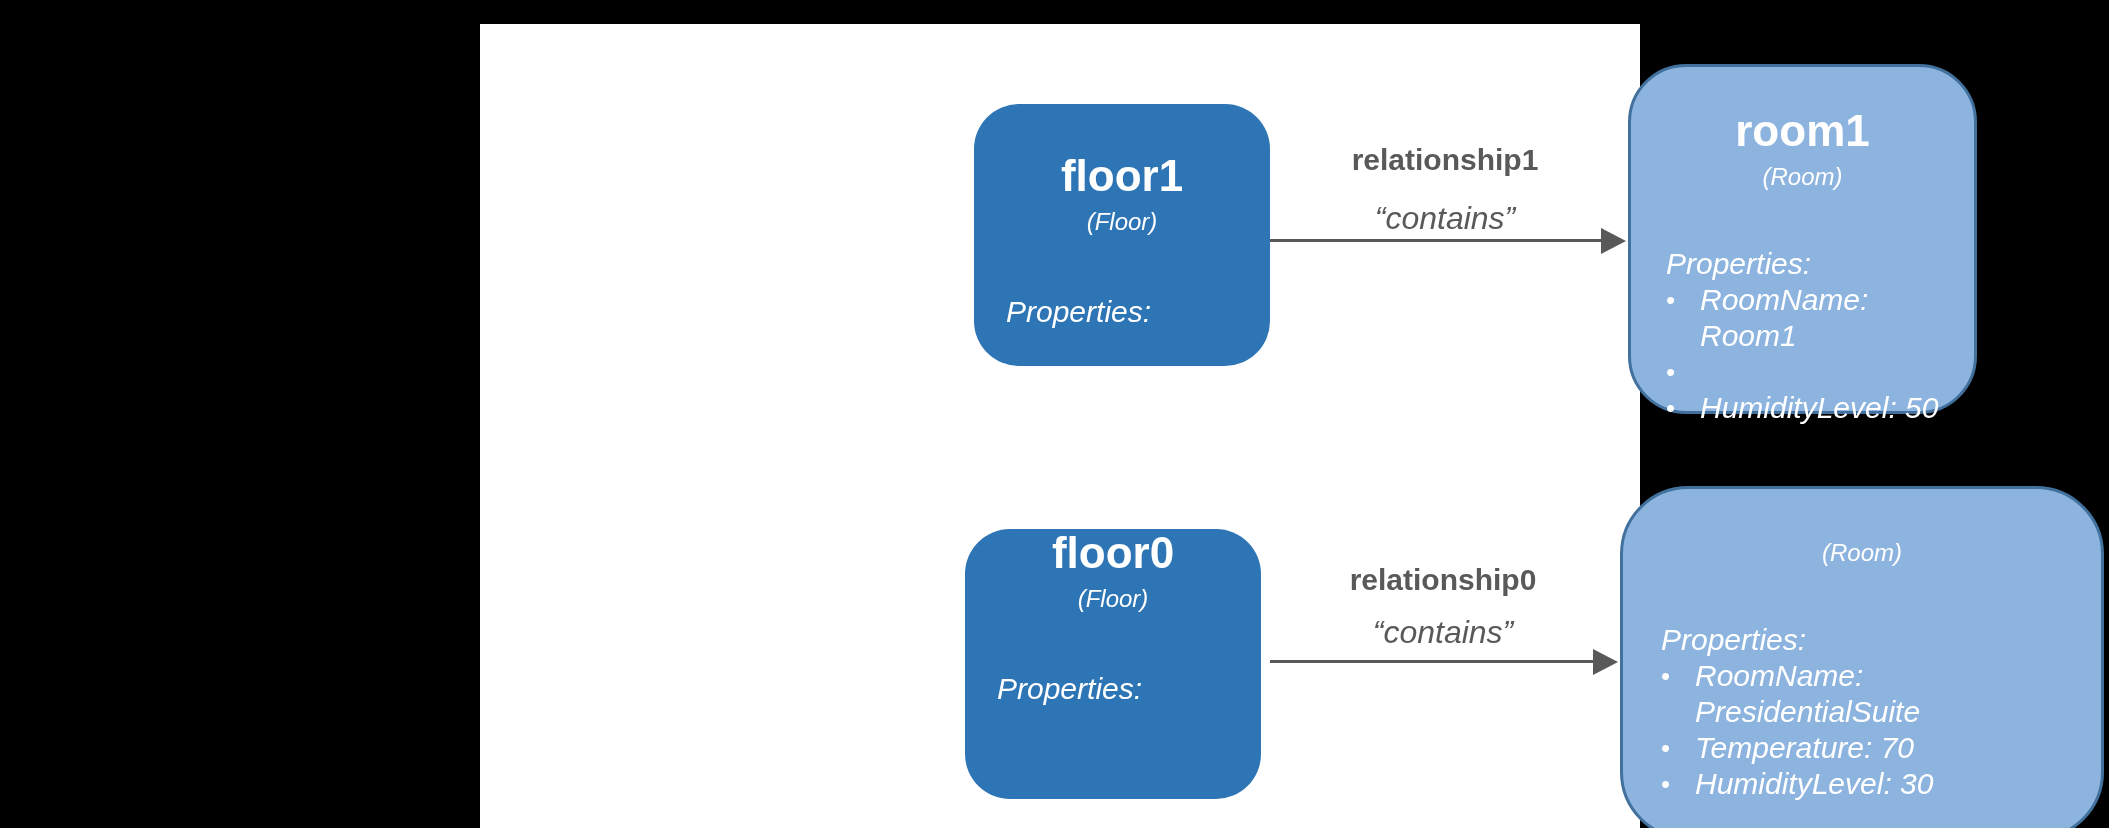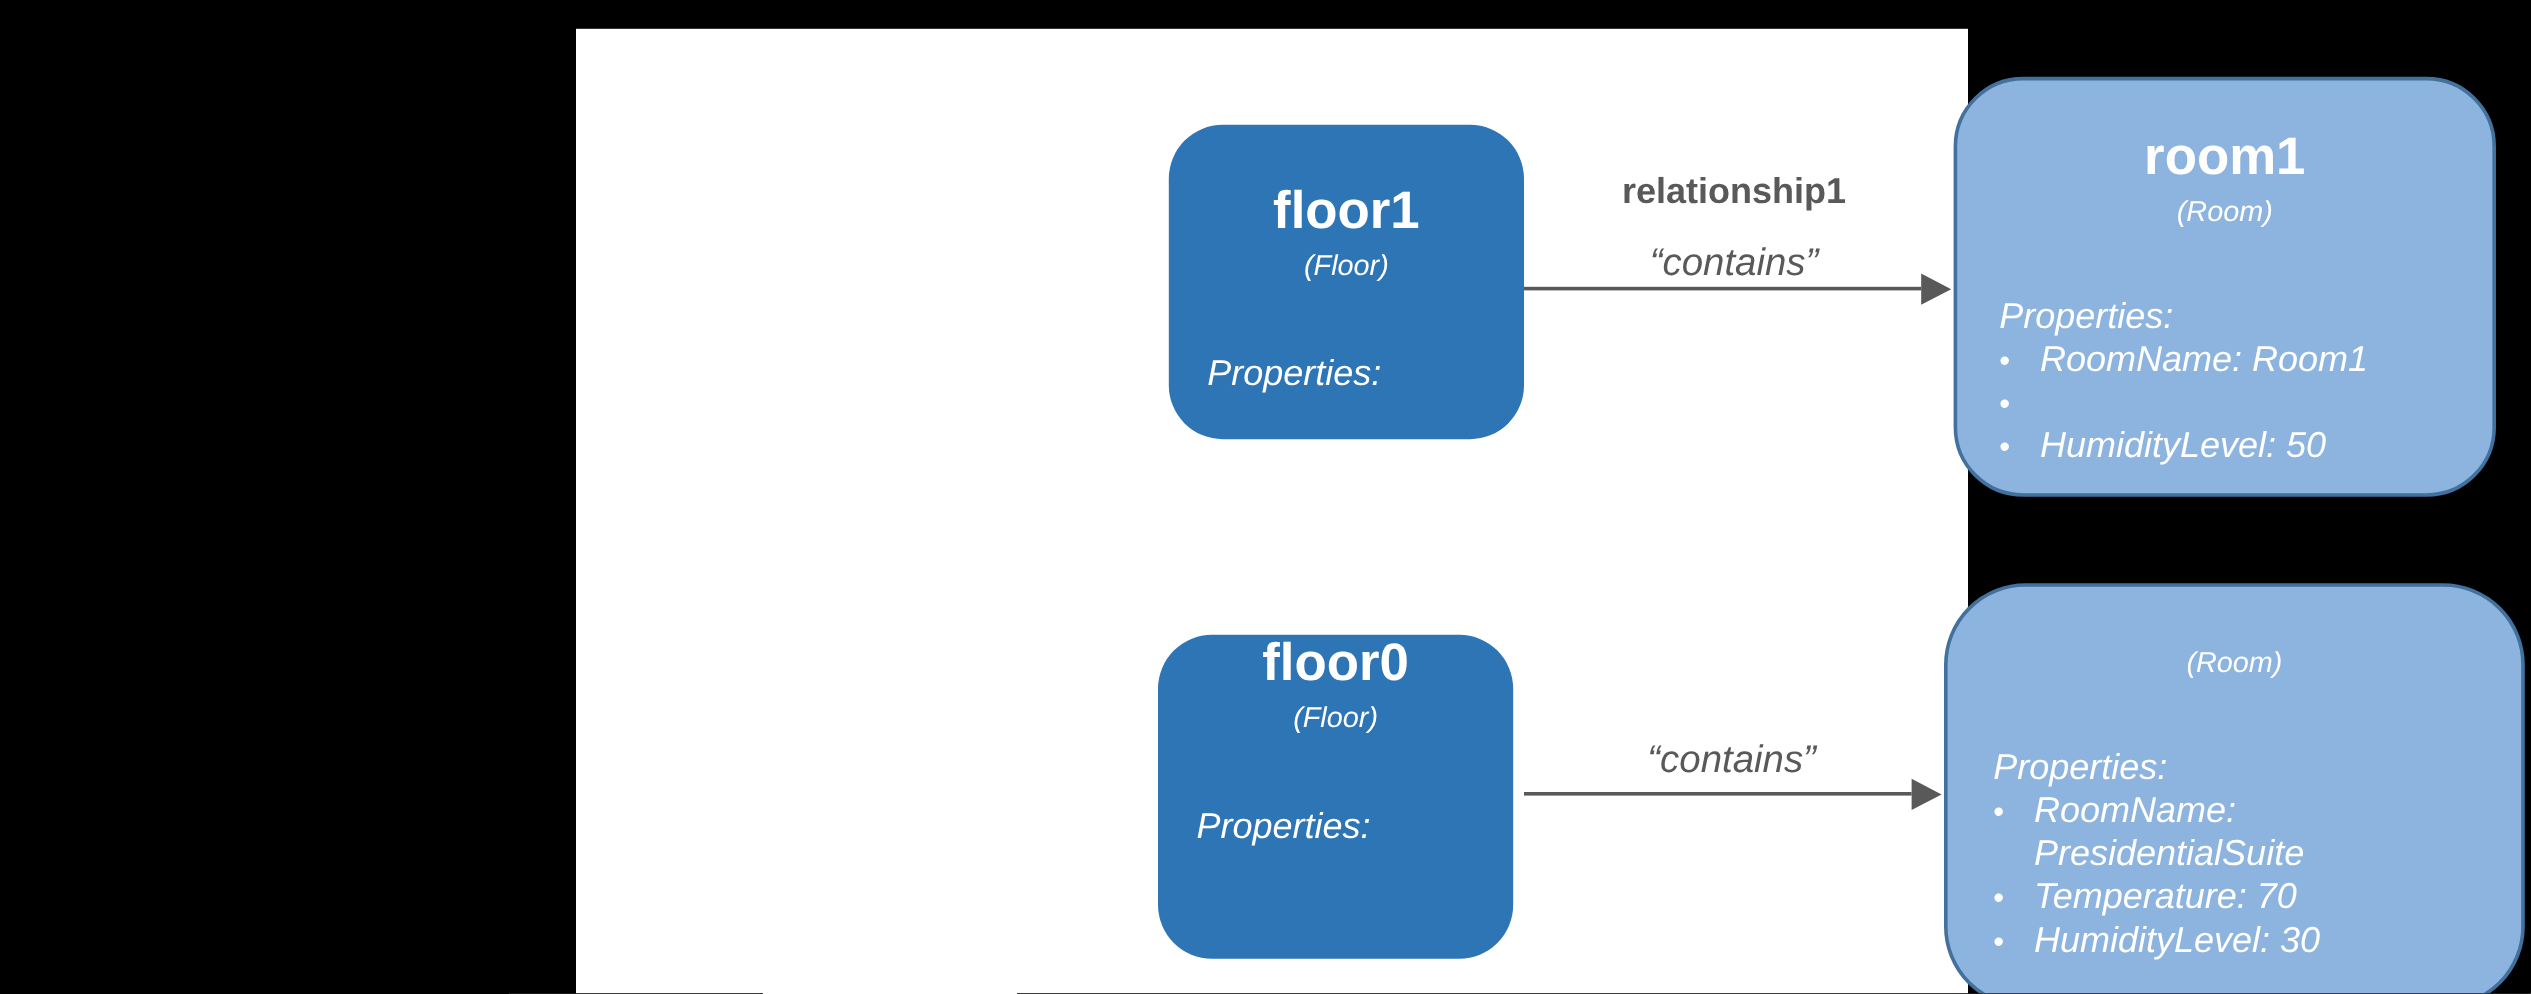--- a/index.html
+++ b/index.html
@@ -17,21 +17,21 @@
   body{font-family:"Liberation Sans","DejaVu Sans",sans-serif;}
   .stage{position:relative;width:2109px;height:828px;background:var(--page-background,#000);overflow:hidden;}
   .canvas{position:absolute;left:480px;top:24px;width:1160px;height:804px;background:var(--canvas-background,#fff);}
 
   .node{position:absolute;color:var(--node-text,#fff);text-align:center;}
   .node.floor{background:var(--floor-node-fill,#2E75B6);border-radius:45px;}
   .node.room{background:var(--room-node-fill,#8DB4DF);border:3px solid var(--room-node-border,#41719C);text-align:center;}
 
   .node-floor1{left:494px;top:80px;width:296px;height:262px;padding-top:48px;}
   .node-floor0{left:485px;top:505px;width:296px;height:270px;}
-  .node-room1{left:1148px;top:40px;width:452px;height:350px;border-radius:58px;padding-top:40px;}
+  .node-room1{left:1148px;top:40px;width:349px;height:350px;border-radius:58px;padding-top:40px;}
   .node-room0{left:1140px;top:462px;width:484px;height:354px;border-radius:68px;padding-top:42px;}
 
   .node-title{font-size:44px;font-weight:bold;line-height:48px;}
   .node-type{font-size:24px;font-style:italic;line-height:44px;}
 
   .floor-props{display:block;text-align:left;font-size:30px;font-style:italic;line-height:36px;margin:50px 0 0 32px;}
 
   .props-block{text-align:left;margin-top:47px;}
   .node-room1 .props-block{margin-left:35px;margin-right:10px;}
   .node-room0 .props-block{margin-left:38px;margin-right:10px;}
@@ -88,20 +88,21 @@
         </div>
       </div>
     </div>
 
     <div class="node floor node-floor0">
       <div class="node-title">floor0</div>
       <div class="node-type">(Floor)</div>
       <div class="floor-props">Properties:</div>
     </div>
 
+    <div class="rel-label rel0-label">relationship0</div>
     <div class="rel-verb rel0-verb">“contains”</div>
     <div class="arrow-line arrow0-line"></div>
     <div class="arrow-head arrow0-head"></div>
 
     <div class="node room node-room0">
       <div class="node-type">(Room)</div>
       <div class="props-block">
         <div class="props-label">Properties:</div>
         <div class="prop-row">
           <span class="prop-bullet">•</span>

